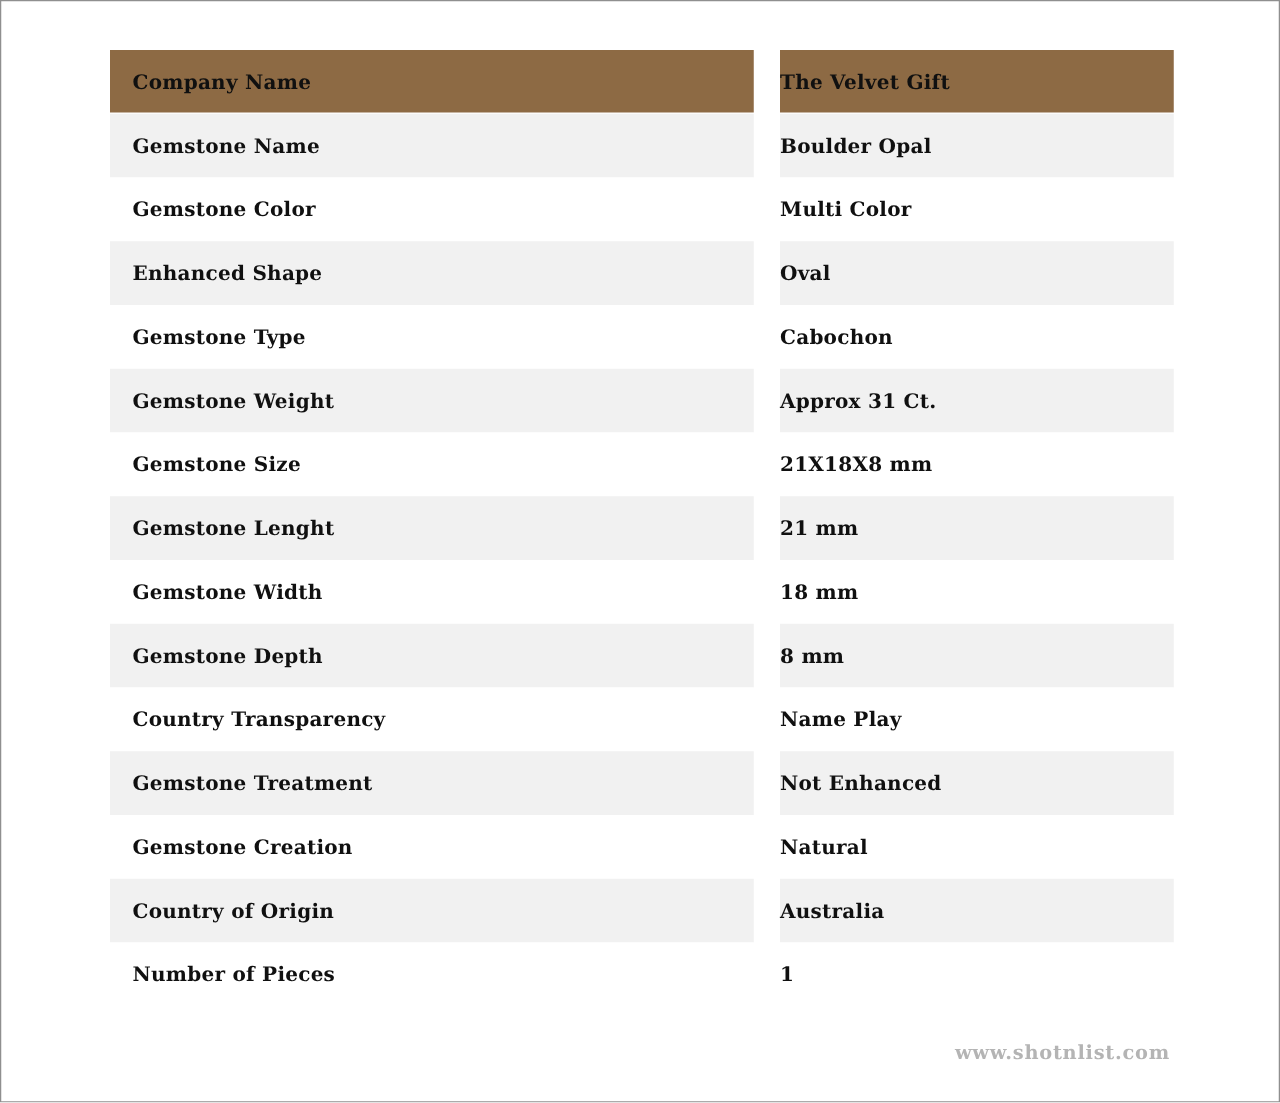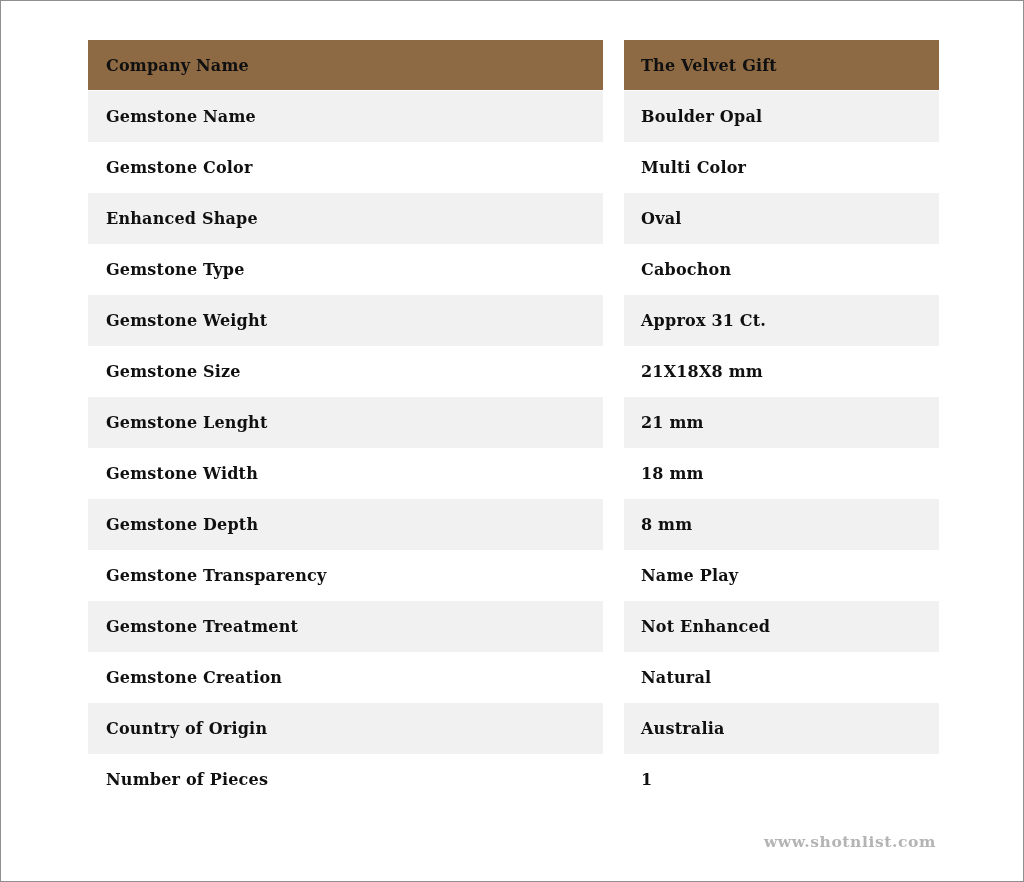--- a/index.html
+++ b/index.html
@@ -45,21 +45,20 @@
   }
 
   .cell.label {
     width: 515px;
     padding-left: 18px;
     flex: none;
   }
 
   .cell.value {
     flex: 1;
-    padding-left: 17px;
   }
 
   .row.header .cell {
     background: var(--header-bg, #8d6a44);
   }
 
   .tbody .row:nth-child(odd) .cell {
     background: var(--row-alt-bg, #f1f1f1);
   }
 
@@ -120,21 +119,21 @@
         </div>
         <div class="row">
           <div class="cell label">Gemstone Width</div>
           <div class="cell value">18 mm</div>
         </div>
         <div class="row">
           <div class="cell label">Gemstone Depth</div>
           <div class="cell value">8 mm</div>
         </div>
         <div class="row">
-          <div class="cell label">Gemstone Transparency</div>
+          <div class="cell label">Country Transparency</div>
           <div class="cell value">Name Play</div>
         </div>
         <div class="row">
           <div class="cell label">Gemstone Treatment</div>
           <div class="cell value">Not Enhanced</div>
         </div>
         <div class="row">
           <div class="cell label">Gemstone Creation</div>
           <div class="cell value">Natural</div>
         </div>

